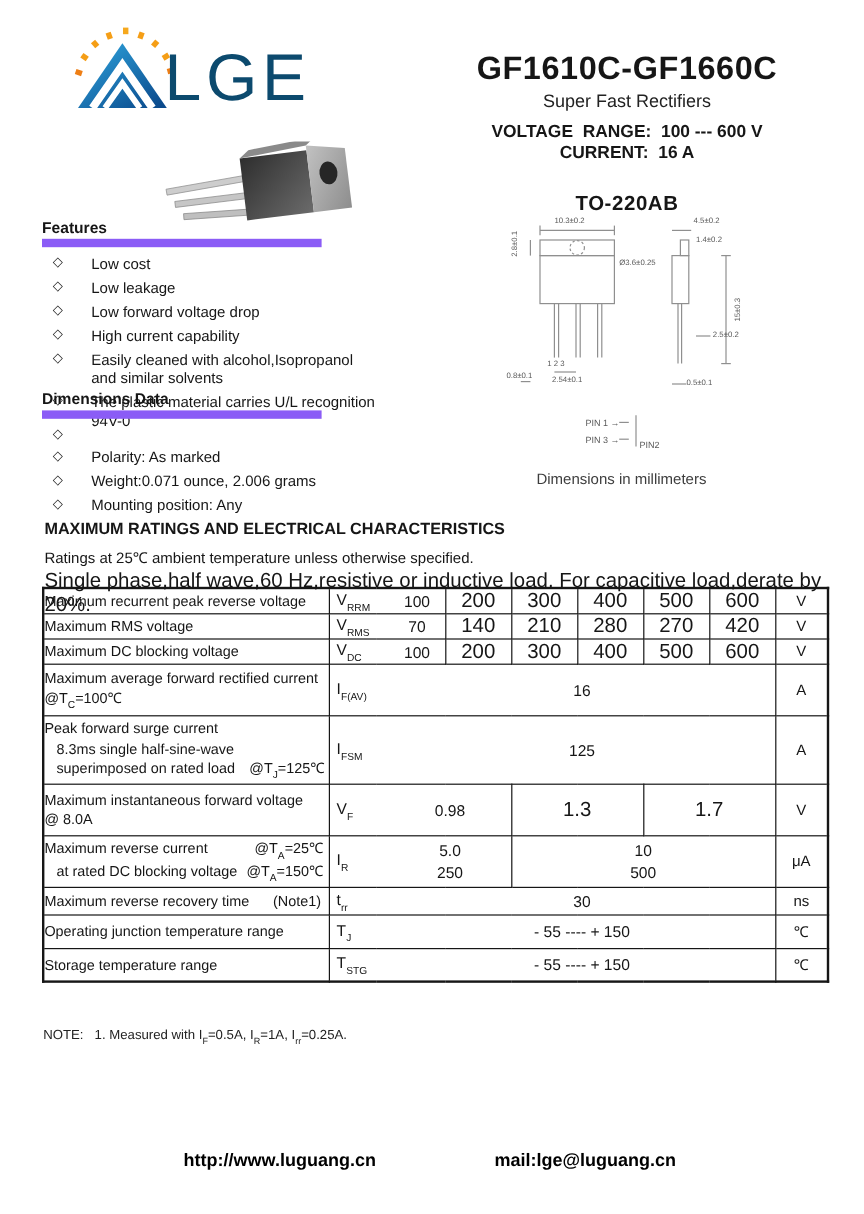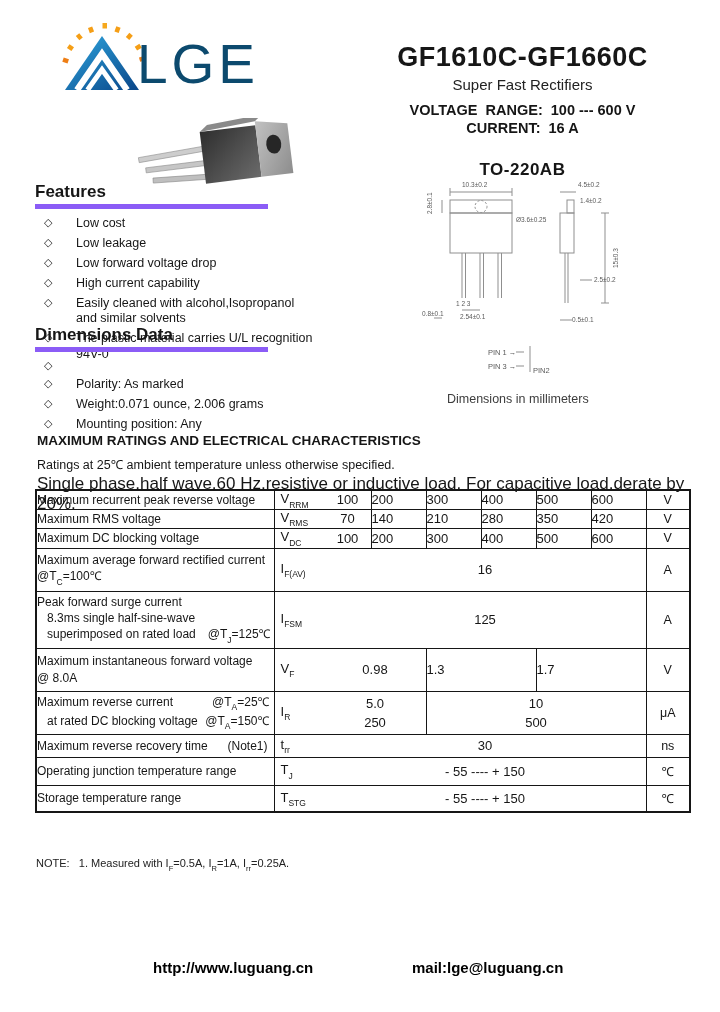--- a/index.html
+++ b/index.html
@@ -19,22 +19,22 @@
   .cline{font-size:14.5px;font-weight:bold;margin-top:2px;white-space:pre;}
   .pkg-name{font-size:17px;font-weight:bold;margin-top:24px;letter-spacing:0.5px;}
 
   
   .pkg-photo{position:absolute;left:133px;top:118px;width:170px;height:78px;}
 
   
   .section{position:absolute;left:35px;width:300px;}
   .features{top:182px;}
   .mech{top:325px;}
-  .sec-title{font-size:17px;font-weight:bold;margin:0;padding-bottom:2px;
-             border-bottom:5px solid #8b5cf6;width:233px;}
+  .sec-title{font-size:13px;font-weight:bold;margin:0;padding-bottom:2px;
+             border-bottom:7px solid #8b5cf6;width:233px;}
   .sec-list{list-style:none;margin:7px 0 0 0;padding:0;}
   .sec-list li{display:flex;margin-bottom:4px;font-size:12.5px;line-height:1.27;}
   .blt{flex:none;width:32px;padding-left:9px;font-size:11px;color:#222;}
   .li-text{white-space:pre-line;}
 
   
   .dim-wrap{position:absolute;left:420px;top:180px;width:215px;height:210px;}
   .dim-wrap svg{position:absolute;left:0;top:0;}
   .dlabel{position:absolute;font-size:6.5px;color:#5a5a5a;white-space:nowrap;}
   .dvert{transform:rotate(-90deg);transform-origin:left top;}
@@ -52,21 +52,21 @@
   th{font-weight:normal;font-size:12.5px;white-space:pre-line;line-height:1.5;}
   tr.hh{height:45px;} .h19{height:19px;} .h20{height:20px;} .h43{height:43px;}
   .h57{height:57px;} .h23{height:23px;} .h28{height:28px;} .h27{height:27px;}
   td.param{font-size:12px;padding:1px 3px 1px 4px;line-height:1.35;}
   td.param .pl{display:flex;justify-content:space-between;padding-right:4px;}
   td.param .ind{padding-left:10px;}
   td.param .pc{}
   .svw{display:flex;align-items:center;width:100%;}
   .sym{flex:none;width:44px;padding-left:6px;font-size:13px;}
   .val{flex:1;text-align:center;font-size:13px;}
-  td.vcell{font-size:13px;}
+  td.vcell{font-size:17px;text-align:center;}
   td.unit{font-size:12.5px;text-align:center;}
   .stk div{line-height:19px;text-align:center;font-size:13px;}
   sub{font-size:8.5px;position:relative;top:1px;}
 
   .tnote{position:absolute;left:36px;top:857px;font-size:11px;white-space:pre;color:#222;}
   .tnote sub{font-size:7.5px;}
 
   
   .footer-web{position:absolute;left:153px;top:959px;font-size:15px;font-weight:bold;color:#000;text-decoration:none;}
   .footer-mail{position:absolute;left:412px;top:959px;font-size:15px;font-weight:bold;color:#000;text-decoration:none;}
@@ -283,21 +283,21 @@
       <td class="param"><span>Maximum RMS voltage</span></td>
       <td colspan="2">
             <div class="svw">
               <span class="sym"><span>V</span><sub>RMS</sub></span>
               <span class="val">70</span>
             </div>
           </td>
       <td class="vcell">140</td>
       <td class="vcell">210</td>
       <td class="vcell">280</td>
-      <td class="vcell">350</td>
+      <td class="vcell">270</td>
       <td class="vcell">420</td>
       <td class="unit">V</td>
     </tr>
 
     <tr class="h20">
       <td class="param"><span>Maximum DC blocking voltage</span></td>
       <td colspan="2">
             <div class="svw">
               <span class="sym"><span>V</span><sub>DC</sub></span>
               <span class="val">100</span>

